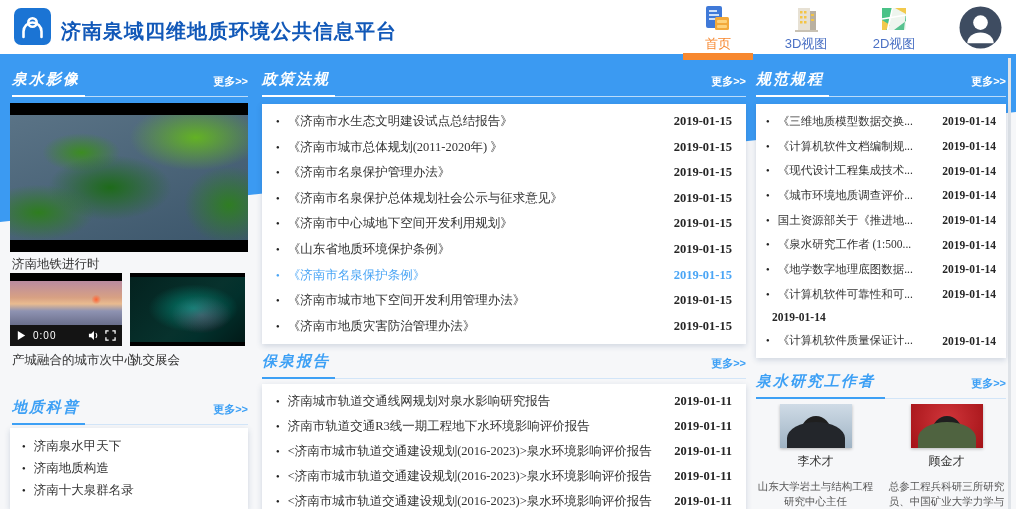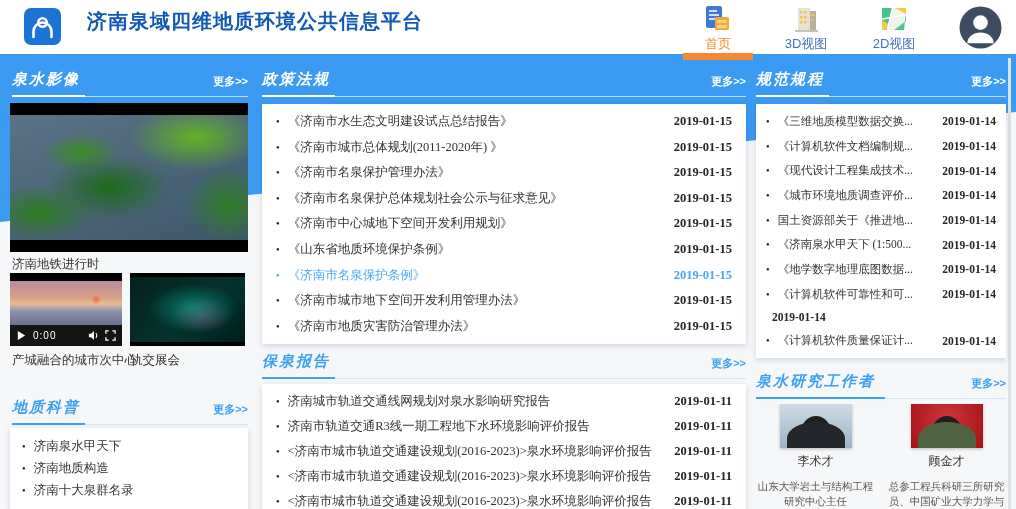--- a/index.html
+++ b/index.html
@@ -8,21 +8,21 @@
 
   .page { position:absolute; inset:0; width:1016px; height:509px; background:#f6f7f9; overflow:hidden; }
 
   
   .blue-band { position:absolute; inset:0; background:#3b9af2;
     clip-path:polygon(0 54px, 1016px 54px, 1016px 112px, 0 222px); z-index:0; }
   .edge-line { position:absolute; right:5px; top:58px; bottom:0; width:3px; background:#dfe3e8; z-index:1; }
 
   
   header { position:absolute; top:0; left:0; width:1016px; height:54px; background:#ffffff; z-index:5; }
-  .brand { position:absolute; left:24px; top:8px; display:flex; align-items:flex-start; gap:26px; cursor:pointer; }
+  .brand { position:absolute; left:14px; top:8px; display:flex; align-items:flex-end; gap:10px; cursor:pointer; }
   .logo { width:37px; height:37px; }
   .site-title { font-size:20px; font-weight:bold; color:#1158b8; letter-spacing:1px; }
   .nav { position:absolute; right:14px; top:2px; display:flex; align-items:center; gap:30px; }
   .nav-item { width:58px; display:flex; flex-direction:column; align-items:center; cursor:pointer; position:relative; padding-top:3px; }
   .nav-item .ico { width:30px; height:28px; }
   .nav-item .lbl { font-size:13px; color:#4a70c4; margin-top:2px; }
   .nav-item.active .lbl { color:#f7882f; }
   .nav-item.active::after { content:''; position:absolute; left:-6px; right:-6px; bottom:-7px; height:7px; background:#f7882f; }
   .avatar { width:43px; height:43px; margin-left:6px; cursor:pointer; }
 
@@ -348,21 +348,21 @@
           <span class="ti">《城市环境地质调查评价...</span>
           <span class="date">2019-01-14</span>
         </div>
 
         <div class="row">
           <span class="ti">国土资源部关于《推进地...</span>
           <span class="date">2019-01-14</span>
         </div>
 
         <div class="row">
-          <span class="ti">《济南泉水甲天下 (1:500...</span>
+          <span class="ti">《泉水研究工作者 (1:500...</span>
           <span class="date">2019-01-14</span>
         </div>
 
         <div class="row">
           <span class="ti">《地学数字地理底图数据...</span>
           <span class="date">2019-01-14</span>
         </div>
 
         <div class="row">
           <span class="ti">《计算机软件可靠性和可...</span>

